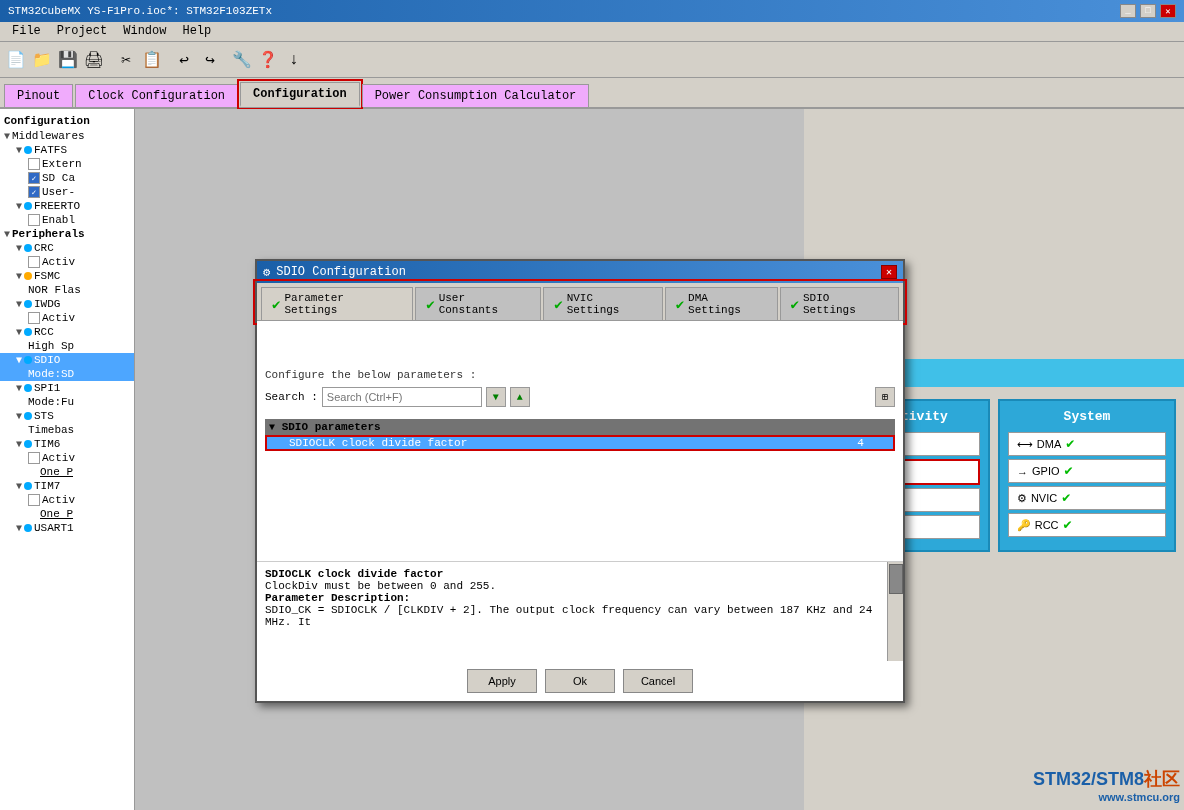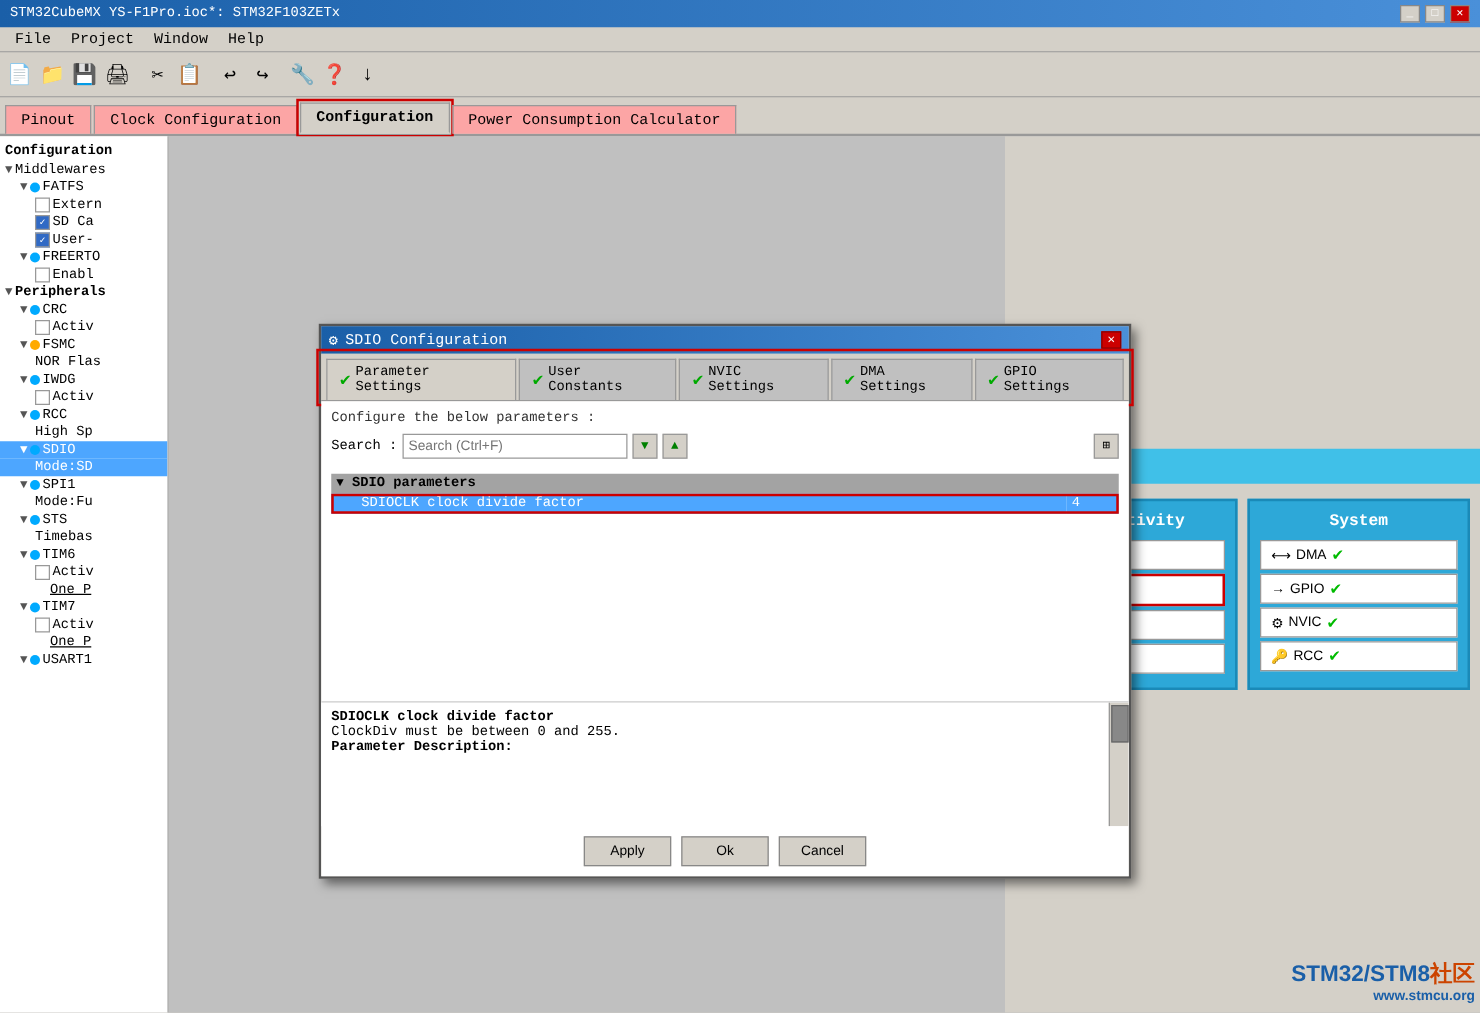--- a/index.html
+++ b/index.html
@@ -14,21 +14,21 @@
     .menu-bar { background: #d4d0c8; height: 20px; display: flex; padding: 0 4px; border-bottom: 1px solid #999; }
     .menu-item { padding: 2px 8px; font-size: 12px; cursor: pointer; }
     
     
     .toolbar { background: #d4d0c8; height: 36px; display: flex; align-items: center; padding: 2px 4px; border-bottom: 1px solid #999; gap: 2px; }
     .toolbar-btn { width: 24px; height: 24px; background: #d4d0c8; border: 1px solid transparent; display: flex; align-items: center; justify-content: center; cursor: pointer; font-size: 16px; }
     .toolbar-sep { width: 4px; }
     
     
     .tab-bar { background: #d4d0c8; display: flex; align-items: flex-end; padding: 4px 4px 0; border-bottom: 2px solid #999; }
-    .tab { padding: 4px 12px; background: #fca5a5; border: 1px solid #999; border-bottom: none; cursor: pointer; font-size: 12px; margin-right: 2px; }
+    .tab { padding: 4px 12px; background: #f0abfc; border: 1px solid #999; border-bottom: none; cursor: pointer; font-size: 12px; margin-right: 2px; }
     .tab.active { background: #d4d0c8; border-bottom: 2px solid #d4d0c8; font-weight: bold; outline: 2px solid #cc0000; outline-offset: 1px; }
     
     
     .main-layout { display: flex; height: calc(810px - 22px - 20px - 36px - 30px); }
     
     
     .sidebar { width: 135px; background: #fff; border-right: 1px solid #999; overflow-y: auto; font-size: 11px; padding: 4px 0; }
     .sidebar-item { padding: 1px 4px; cursor: pointer; display: flex; align-items: center; gap: 2px; }
     .sidebar-group { font-weight: bold; }
     .sidebar-indent1 { padding-left: 16px; }
@@ -59,32 +59,32 @@
     
     .dialog-overlay { position: absolute; left: 120px; top: 150px; width: 650px; background: #d4d0c8; border: 2px solid #555; box-shadow: 4px 4px 8px rgba(0,0,0,0.5); z-index: 100; }
     .dialog-title-bar { background: linear-gradient(to right, #1a5fa8, #4a90d9); height: 22px; display: flex; align-items: center; justify-content: space-between; padding: 0 6px; color: white; font-size: 12px; }
     .dialog-close-btn { width: 16px; height: 14px; background: #cc0000; border: 1px solid #880000; color: white; font-size: 10px; display: flex; align-items: center; justify-content: center; cursor: pointer; }
     
     
     .dialog-tabs { display: flex; background: #d4d0c8; padding: 4px 4px 0; border-bottom: 1px solid #999; gap: 2px; outline: 2px solid #cc0000; outline-offset: 2px; }
     .dialog-tab { padding: 4px 10px; background: #c0c0c0; border: 1px solid #999; border-bottom: none; cursor: pointer; font-size: 11px; display: flex; align-items: center; gap: 4px; }
     .dialog-tab.active { background: #d4d0c8; }
     .check-green { color: #00aa00; font-size: 14px; }
-    .dialog-desc { font-size: 11px; color: #333; margin-bottom: 6px; }
+    .dialog-desc { font-size: 11px; color: #333; margin-bottom: 6px; margin-top: 40px; }
     
     
     .search-bar { display: flex; align-items: center; gap: 4px; margin-bottom: 12px; }
     .search-label { font-size: 11px; }
-    .search-input { width: 180px; height: 20px; border: 1px solid #999; padding: 2px 4px; font-size: 11px; }
+    .search-input { width: 160px; height: 20px; border: 1px solid #999; padding: 2px 4px; font-size: 11px; }
     .search-btn { width: 20px; height: 20px; background: #d4d0c8; border: 1px solid #999; cursor: pointer; display: flex; align-items: center; justify-content: center; font-size: 10px; }
     .table-icon { width: 20px; height: 20px; background: #d4d0c8; border: 1px solid #999; cursor: pointer; display: flex; align-items: center; justify-content: center; font-size: 10px; margin-left: auto; }
     
     
     .param-table { width: 100%; border-collapse: collapse; }
-    .param-group-row { background: #a3a3a3; }
+    .param-group-row { background: #737373; }
     .param-group-row td { padding: 2px 4px; font-size: 11px; font-weight: bold; }
     .param-row { background: #4da6ff; }
     .param-row td { padding: 2px 4px; font-size: 11px; color: white; }
     .param-row td:first-child { padding-left: 24px; }
     .group-toggle { font-size: 10px; cursor: pointer; }
     .dialog-btn { width: 70px; height: 24px; background: #d4d0c8; border: 1px solid #888; cursor: pointer; font-size: 11px; display: flex; align-items: center; justify-content: center; }
 
     .sidebar-highlight { background: #4da6ff; color: white; }
     
     .conn-check { color: #00bb00; font-size: 12px; }
@@ -337,21 +337,21 @@
         <div class="dialog-tab">
           <span class="check-green">✔</span>
           <span>NVIC Settings</span>
         </div>
         <div class="dialog-tab">
           <span class="check-green">✔</span>
           <span>DMA Settings</span>
         </div>
         <div class="dialog-tab">
           <span class="check-green">✔</span>
-          <span>GPIO Settings</span>
+          <span>SDIO Settings</span>
         </div>
       </div>
 
       <div style="background:white;padding:8px;min-height:380px;position:relative;">
         <div class="dialog-desc">Configure the below parameters :</div>
 
         <div class="search-bar">
           <span class="search-label">Search :</span>
           <input class="search-input" type="text" placeholder="Search (Ctrl+F)" style="">
           <div class="search-btn" style="color:green;">▼</div>
@@ -375,20 +375,21 @@
         </table>
 
         <div style="position:absolute;bottom:40px;left:0;right:0;background:white;border-top:1px solid #ccc;padding:6px 8px;height:100px;overflow:hidden;font-size:11px;font-family:'Courier New',monospace;">
           <div style="position:absolute;right:0;top:0;bottom:0;width:16px;background:#d4d0c8;border-left:1px solid #999;">
             <div style="width:14px;height:30px;background:#888;margin:2px auto;border:1px solid #666;"></div>
           </div>
           <div style="padding-right:20px;">
             <div style="font-weight:bold;">SDIOCLK clock divide factor</div>
             <div>ClockDiv must be between 0 and 255.</div>
             <div style="font-weight:bold;">Parameter Description:</div>
+            <div>SDIO_CK = SDIOCLK / [CLKDIV + 2]. The output clock frequency can vary between 187 KHz and 24 MHz. It</div>
           </div>
         </div>
 
         <div style="position:absolute;bottom:8px;left:0;right:0;display:flex;justify-content:center;gap:8px;">
           <button class="dialog-btn">Apply</button>
           <button class="dialog-btn">Ok</button>
           <button class="dialog-btn">Cancel</button>
         </div>
       </div>
     </div>

